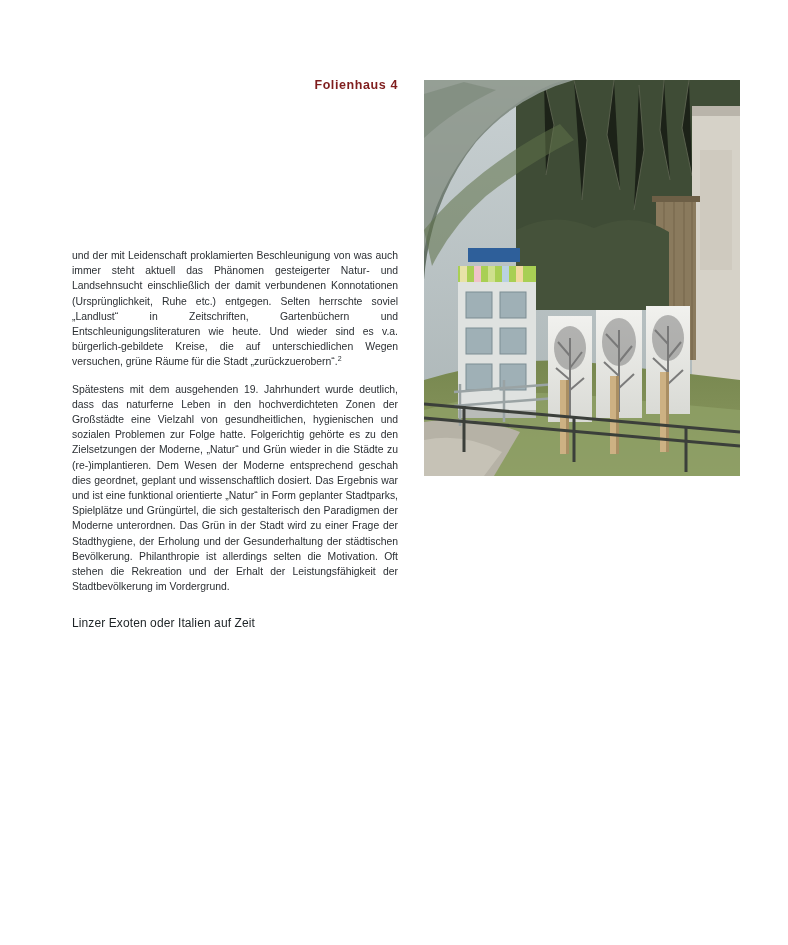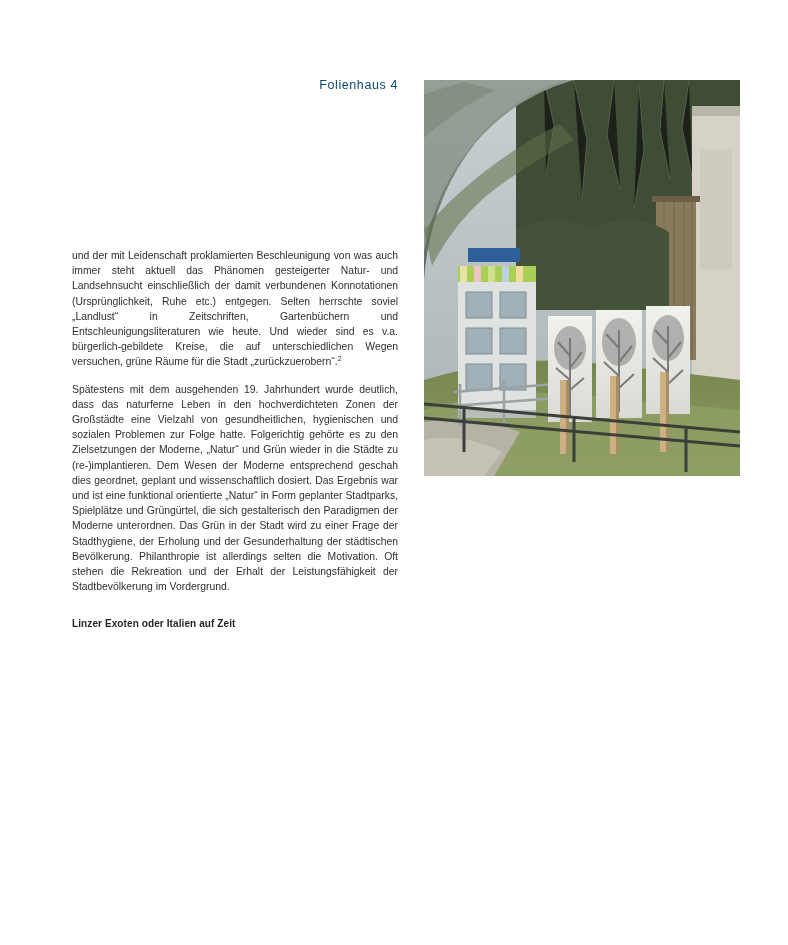--- a/index.html
+++ b/index.html
@@ -17,23 +17,23 @@
   }
 
   
   .running-head {
     position: absolute;
     left: 72px;
     top: 78px;
     width: 326px;
     text-align: right;
     font-size: 12.5px;
-    font-weight: normal;
+    font-weight: bold;
     letter-spacing: 0.6px;
-    color: #0c4a6e;
+    color: #7f1d1d;
   }
 
   
   .photo {
     position: absolute;
     left: 424px;
     top: 80px;
     width: 316px;
     height: 396px;
     overflow: hidden;
@@ -53,23 +53,23 @@
     font-size: 10.4px;
     line-height: 15.2px;
     color: #2b2f33;
     text-align: justify;
     text-justify: inter-word;
     hyphens: manual;
   }
   p.body:last-child { margin-bottom: 0; }
   .sub {
     margin: 22px 0 11px 0;
-    font-size: 10px;
+    font-size: 12px;
     line-height: 15px;
-    font-weight: bold;
+    font-weight: normal;
     color: #1d2326;
     letter-spacing: 0.1px;
   }
   sup {
     font-size: 7px;
     vertical-align: super;
     line-height: 0;
   }
 </style>
 </head>

